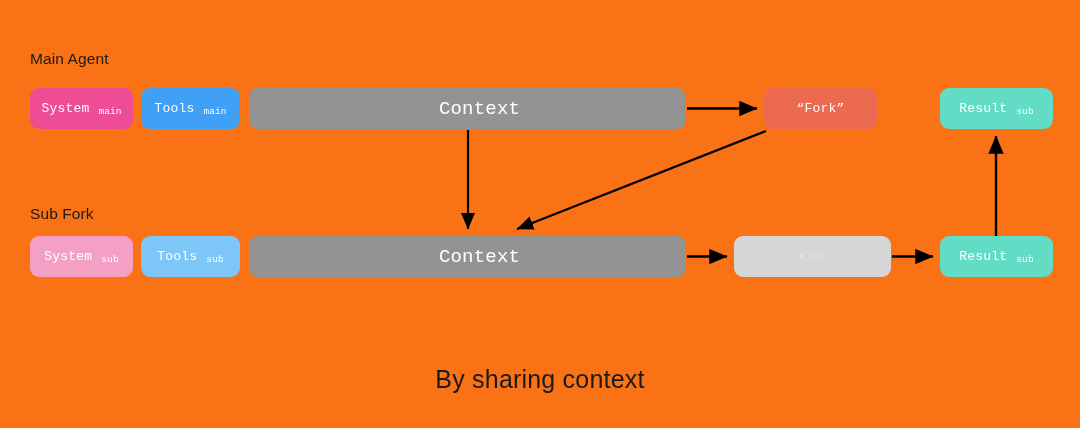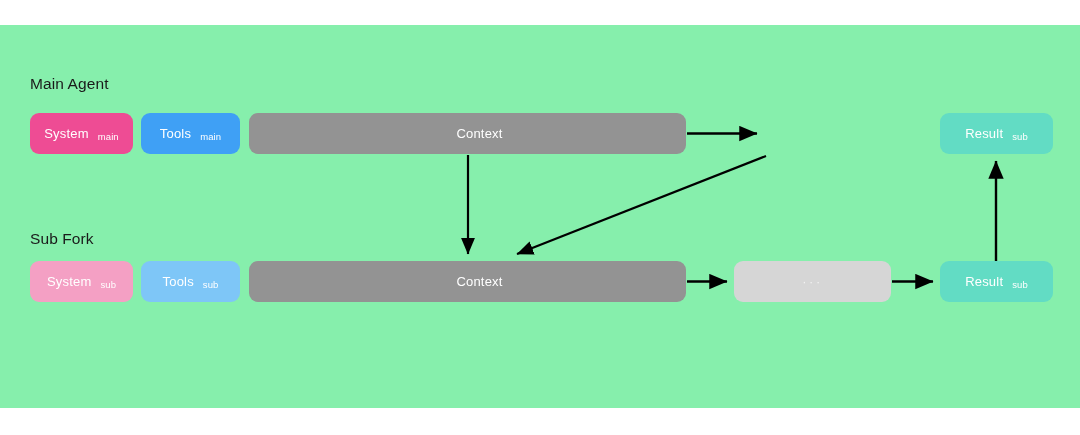--- a/index.html
+++ b/index.html
@@ -7,24 +7,23 @@
     padding: 0;
     background: #ffffff;
   }
   body {
     font-family: "Liberation Sans", sans-serif;
     -webkit-font-smoothing: antialiased;
   }
   #canvas {
     position: relative;
     width: 1080px;
-    height: 383px;
-    background: #86efac;
+    height: 428px;
+    background: #f97316;
     overflow: hidden;
-    margin-top: 25px;
   }
 
   .row-label {
     position: absolute;
     font-size: 15.5px;
     color: #1a1a1a;
     letter-spacing: 0.1px;
     white-space: nowrap;
   }
 
@@ -32,35 +31,36 @@
     position: absolute;
     border-radius: 9px;
     display: flex;
     align-items: center;
     justify-content: center;
     box-sizing: border-box;
     color: #ffffff;
     font-size: 13px;
     letter-spacing: 0.2px;
     white-space: nowrap;
+    font-family: Liberation Mono, monospace;
   }
   .node .lbl {
     display: inline-flex;
     align-items: baseline;
   }
   .node .sub {
     font-size: 9.5px;
     line-height: 1;
     position: relative;
     top: 1.5px;
     letter-spacing: 0.1px;
     padding-left: 9px;
   }
 
-  .node-context { font-size: 13px; padding-left: 24px; }
+  .node-context { font-size: 19px; padding-left: 24px; }
   .node-ellipsis {
     color: #f2f2f2;
     font-size: 13px;
     letter-spacing: 2.5px;
   }
 
   svg.wires {
     position: absolute;
     left: 0;
     top: 0;
@@ -98,20 +98,25 @@
         <span class="sub">main</span>
     </span>
   </div>
 
   <div class="node node-context node-context-main" style="left:249px; top:88px; width:437px; height:41px; background:#939393;">
     <span class="lbl">
       <span>Context</span>
     </span>
   </div>
 
+  <div class="node node-fork" style="left:764px; top:88px; width:113px; height:41px; background:#ec6a50;">
+    <span class="lbl">
+      <span>“Fork”</span>
+    </span>
+  </div>
 
   <div class="node node-result-main" style="left:940px; top:88px; width:113px; height:41px; background:#62dcc4;">
     <span class="lbl">
       <span>Result</span>
         <span class="sub">sub</span>
     </span>
   </div>
 
   <div class="row-label" style="left:30px; top:205px;">Sub Fork</div>
 
@@ -161,14 +166,15 @@
 
     <line x1="766" y1="131" x2="517" y2="229" stroke="#000000" stroke-width="2.2" marker-end="url(#ah)"></line>
 
     <line x1="687" y1="256.5" x2="727" y2="256.5" stroke="#000000" stroke-width="2.4" marker-end="url(#ah)"></line>
 
     <line x1="892" y1="256.5" x2="933" y2="256.5" stroke="#000000" stroke-width="2.4" marker-end="url(#ah)"></line>
 
     <line x1="996" y1="236" x2="996" y2="136" stroke="#000000" stroke-width="2.4" marker-end="url(#ah)"></line>
   </svg>
 
+  <div class="caption" style="top:365px;">By sharing context</div>
 
 </div>
 
 </body></html>

